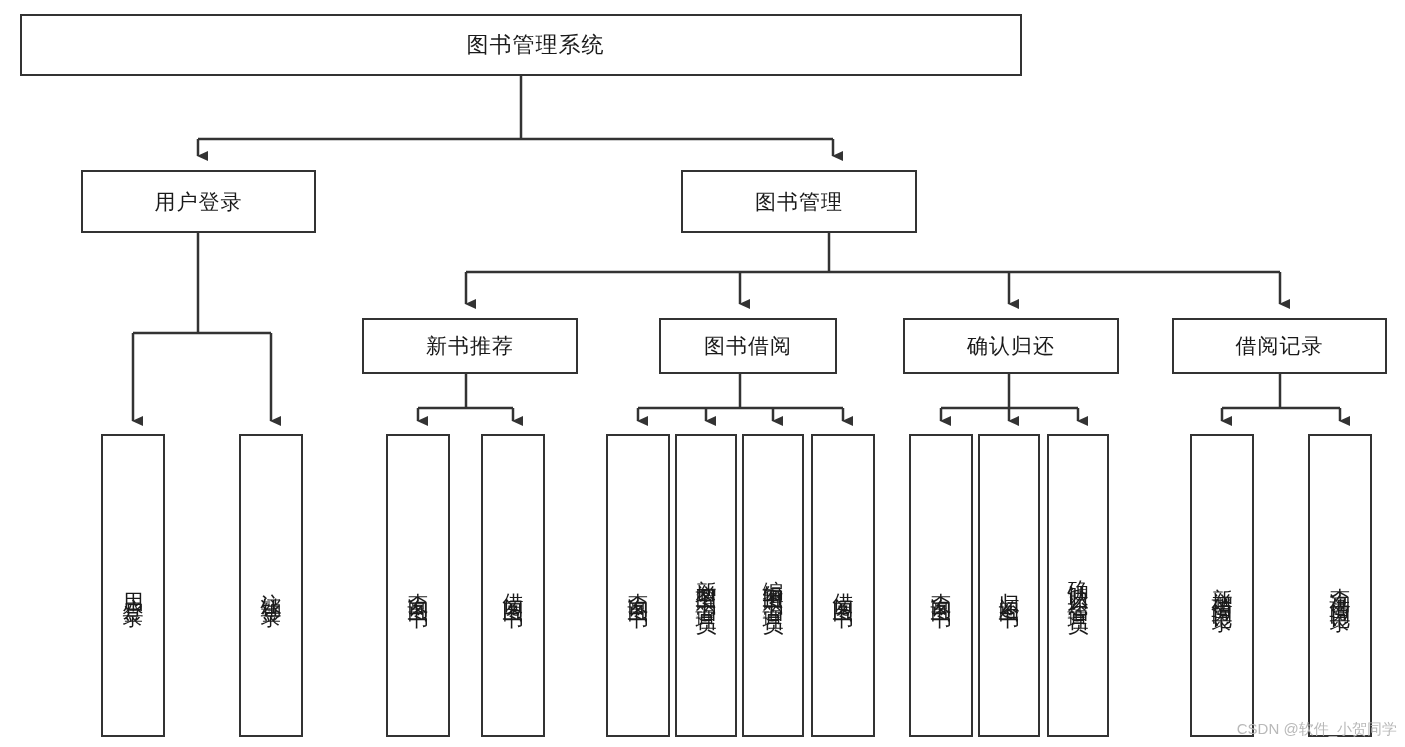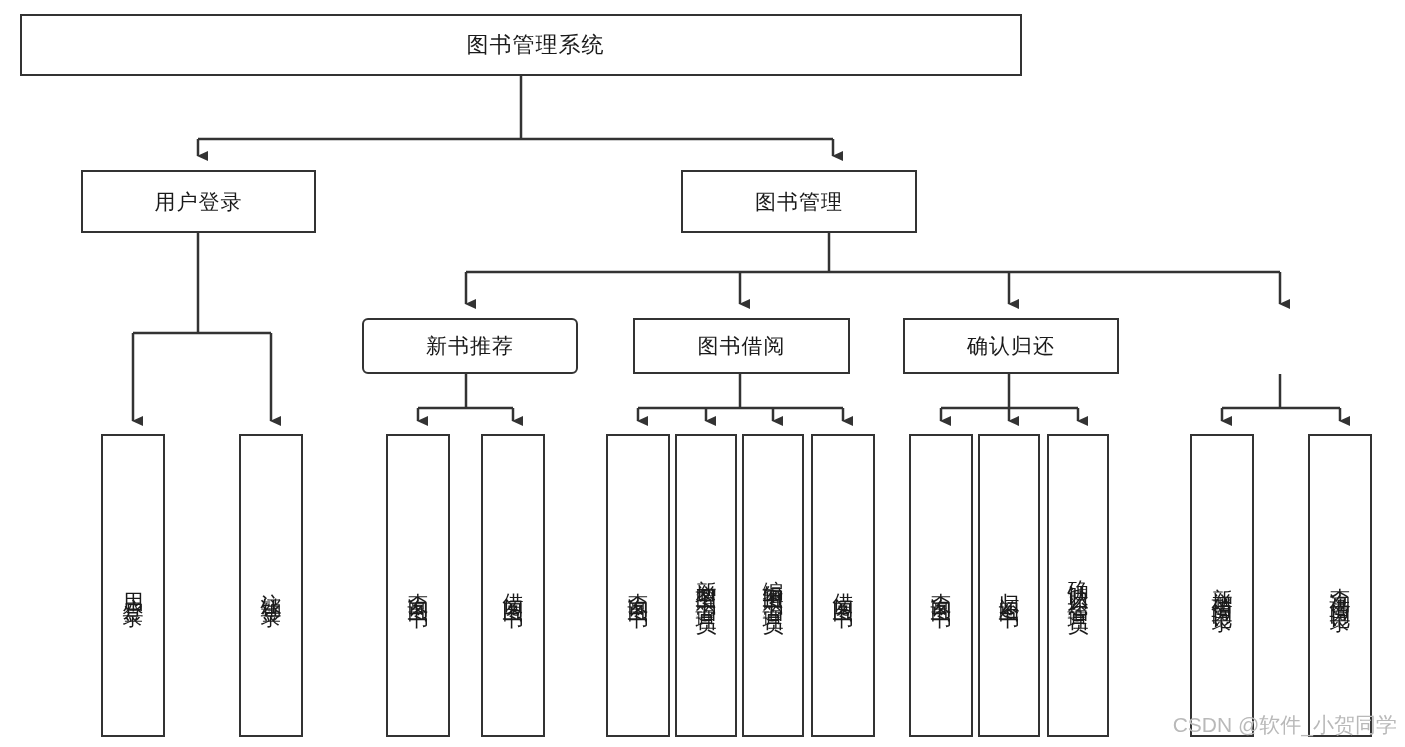--- a/index.html
+++ b/index.html
@@ -8,21 +8,21 @@
   #diagram-root{position:relative;width:1405px;height:747px;background:#fff;}
   svg#wires{position:absolute;left:0;top:0;width:1405px;height:747px;}
   .node{position:absolute;box-sizing:border-box;background:#ffffff;
         border:2.5px solid #333333;display:flex;align-items:center;
         justify-content:center;color:#1a1a1a;}
   .node.h{font-size:21px;letter-spacing:1px;}
   .node.root{font-size:22px;letter-spacing:1px;padding-left:29px;}
   .node.v{writing-mode:vertical-rl;text-orientation:upright;
           font-size:21px;letter-spacing:5px;padding:6px 0;
           align-items:center;justify-content:center;line-height:1.05;}
-  .watermark{position:absolute;right:8px;bottom:8px;font-size:21px;
+  .watermark{position:absolute;right:8px;bottom:8px;font-size:15px;
              color:#b9b9b9;white-space:nowrap;}
 </style>
 </head>
 <body>
 
 <div id="diagram-root">
 
   <svg id="wires" viewBox="0 0 1405 747" xmlns="http://www.w3.org/2000/svg">
     <defs>
       <marker id="arw" markerWidth="10" markerHeight="11" refX="5" refY="10" orient="auto" markerUnits="userSpaceOnUse">
@@ -71,23 +71,24 @@
       <path d="M1222,408 L1222,421" marker-end="url(#arw)"></path>
       <path d="M1340,408 L1340,421" marker-end="url(#arw)"></path>
     </g>
   </svg>
 
   <div class="node root" style="left:20px;top:14px;width:1002px;height:62px;">图书管理系统</div>
 
   <div class="node h" style="left:81px;top:170px;width:235px;height:63px;">用户登录</div>
   <div class="node h" style="left:681px;top:170px;width:236px;height:63px;">图书管理</div>
 
-  <div class="node h" style="left:362px;top:318px;width:216px;height:56px;border-radius:6px;">新书推荐</div>
-  <div class="node h" style="left:633px;top:318px;width:217px;height:56px;">图书借阅</div>
+  <div class="node h" style="left:362px;top:318px;width:216px;height:56px;">新书推荐</div>
+  <div class="node h" style="left:659px;top:318px;width:178px;height:56px;">图书借阅</div>
   <div class="node h" style="left:903px;top:318px;width:216px;height:56px;">确认归还</div>
+  <div class="node h" style="left:1172px;top:318px;width:215px;height:56px;">借阅记录</div>
 
   <div class="node v" style="left:101px;top:434px;width:64px;height:303px;">用户登录</div>
   <div class="node v" style="left:239px;top:434px;width:64px;height:303px;">注销登录</div>
 
   <div class="node v" style="left:386px;top:434px;width:64px;height:303px;">查询图书</div>
   <div class="node v" style="left:481px;top:434px;width:64px;height:303px;">借阅图书</div>
 
   <div class="node v" style="left:606px;top:434px;width:64px;height:303px;">查询图书</div>
   <div class="node v" style="left:675px;top:434px;width:62px;height:303px;">新增图书（管理员）</div>
   <div class="node v" style="left:742px;top:434px;width:62px;height:303px;">编辑图书（管理员）</div>

